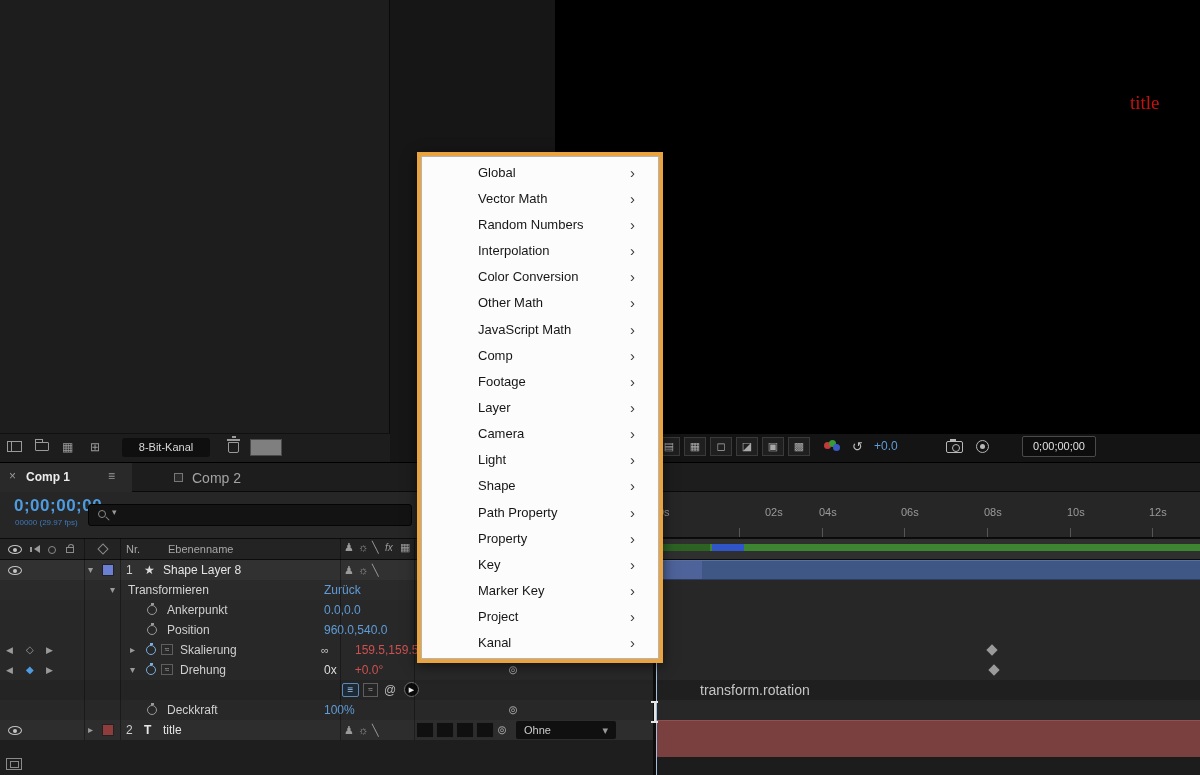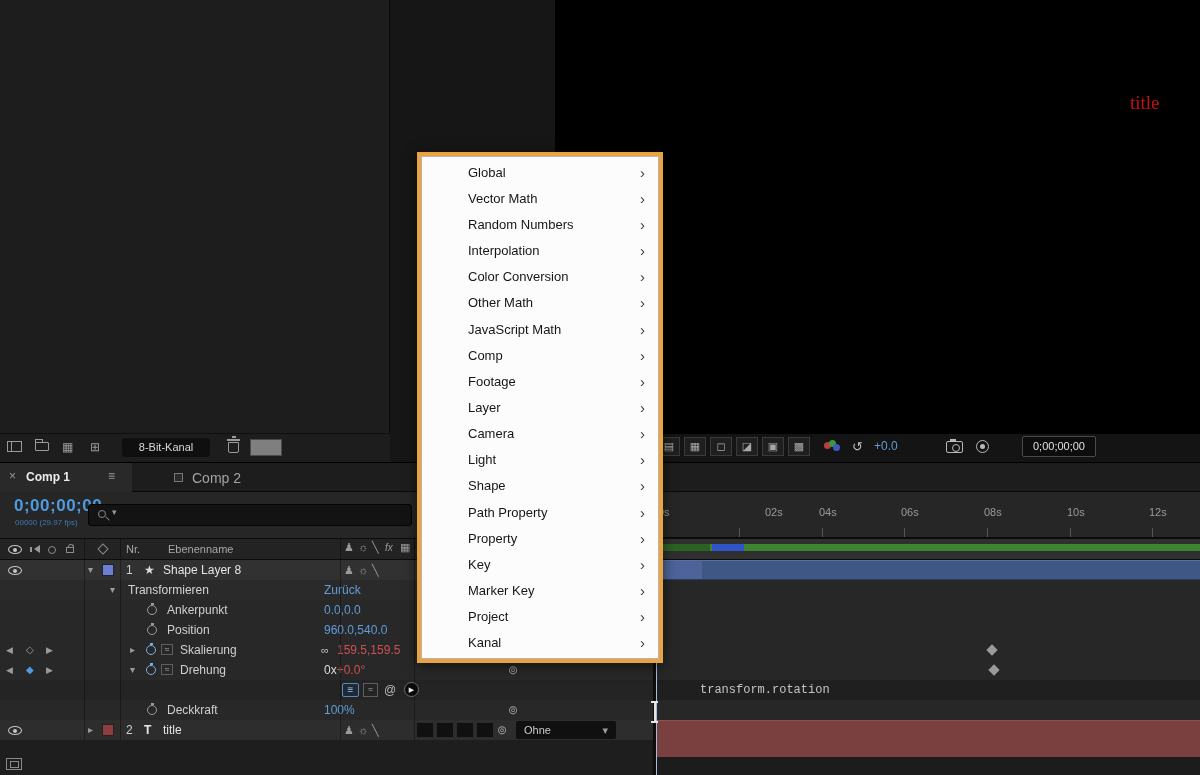--- a/index.html
+++ b/index.html
@@ -3,21 +3,21 @@
 <meta charset="utf-8">
 <style>
   *{margin:0;padding:0;box-sizing:border-box;}
   html,body{background:#000;}
   .screen{position:relative;width:1200px;height:775px;overflow:hidden;background:#111;
           font-family:"Liberation Sans",sans-serif;color:#c8c8c8;font-size:12px;}
   .p{position:absolute;}
   .t{line-height:20px;font-size:12px;color:#cfcfcf;white-space:nowrap;}
   .hdr{font-size:11px;color:#a8a8a8;line-height:22px;}
   .rl{font-size:11px;color:#9a9a9a;}
-  .blue{color:#5F9CD8;} .red{color:#CF5050;}
+  .blue{color:#5F9CD8;} .red{color:#CF5050;margin-left:18px;}
   .icon{color:#9a9a9a;}
   
   .eye{width:14px;height:9px;border:1px solid #c4c4c4;border-radius:50%;}
   .eye::before{content:"";position:absolute;left:4px;top:2px;width:4px;height:4px;background:#c4c4c4;border-radius:50%;}
   .speaker{width:0;height:0;border-top:4px solid transparent;border-bottom:4px solid transparent;border-right:6px solid #9a9a9a;}
   .speaker::before{content:"";position:absolute;left:-4px;top:-2px;width:2px;height:5px;background:#9a9a9a;}
   .solo{width:8px;height:8px;border:1px solid #8a8a8a;border-radius:50%;}
   .lock{width:8px;height:6px;border:1px solid #8a8a8a;}
   .lock::before{content:"";position:absolute;left:1px;top:-4px;width:4px;height:3px;border:1px solid #8a8a8a;border-bottom:none;border-radius:3px 3px 0 0;}
   .tagic{width:8px;height:8px;border:1px solid #8a8a8a;transform:rotate(45deg);}
@@ -46,21 +46,21 @@
   .eqbox{border:1px solid #5d89b4;border-radius:2px;color:#9fc3e8;font-size:10px;text-align:center;line-height:12px;background:#1c2a38;}
   .playcirc{border-radius:50%;background:#0a0a0a;border:1px solid #6f6f6f;color:#ececec;font-size:7px;text-align:center;line-height:13px;}
   .togglebtn{background:#1f1f1f;border:1px solid #3a3a3a;color:#a8a8a8;text-align:center;line-height:17px;font-size:11px;}
   .ibeam{width:9px;height:22px;z-index:40;}
   .ibeam::before{content:"";position:absolute;left:4px;top:1px;width:2px;height:20px;background:#e6e6e6;}
   .ibeam::after{content:"";position:absolute;left:1px;top:0;width:7px;height:2px;background:#e6e6e6;box-shadow:0 20px 0 #e6e6e6;}
   .colline{width:1px;background:rgba(0,0,0,0.35);}
   
   .menu{left:417px;top:152px;width:246px;height:511px;z-index:100;background:#fcfcfc;
         border:4px solid #E9A43F;box-shadow:0 3px 12px rgba(0,0,0,.55), inset 0 0 0 1px #b5b5b5;
-        display:flex;flex-direction:column;padding:3px 0;}
+        display:flex;flex-direction:column;padding:3px 10px;}
   .menu-item{flex:1;display:flex;align-items:center;justify-content:space-between;
              padding:0 14px 0 47px;color:#161616;font-size:13px;}
   .menu-item .chev{color:#3c3c3c;font-size:15px;}
   .dd{display:flex;align-items:center;justify-content:space-between;padding:0 8px;color:#cccccc;font-size:11px;background:#101010;border-radius:2px;}
 </style>
 </head>
 <body>
 
 <div class="screen">
 
@@ -203,21 +203,21 @@
   <span class="p t icon" style="left:508px;top:660px;font-size:12px;">⊚</span>
   <span class="p diamond" style="left:990px;top:666px;"></span>
 
   <div class="p" style="left:0;top:680px;width:653px;height:20px;background:#242424;"></div>
   <span class="p t" style="left:167px;top:680px;color:#dcdcdc;margin-top:43px;">Expression: Drehung</span>
   <span class="p eqbox" style="left:342px;top:683px;width:17px;height:14px;">≡</span>
   <span class="p wavebox" style="left:363px;top:683px;width:15px;height:14px;line-height:12px;">≈</span>
   <span class="p t icon" style="left:384px;top:680px;font-size:12px;color:#b8b8b8;">@</span>
   <span class="p playcirc" style="left:404px;top:682px;width:15px;height:15px;">▶</span>
   <div class="p" style="left:656px;top:680px;width:544px;height:20px;background:#1f1f1f;"></div>
-  <span class="p" style="left:700px;top:680px;line-height:20px;font-family:Liberation Mono, monospace;font-size:12px;color:#c4c4c4;">transform.rotation</span>
+  <span class="p" style="left:700px;top:680px;line-height:20px;font-family:Liberation Sans, sans-serif;font-size:14px;color:#c4c4c4;">transform.rotation</span>
 
   <div class="p" style="left:0;top:700px;width:653px;height:20px;background:#282828;"></div>
   <span class="p sw" style="left:147px;top:705px;"></span>
   <span class="p t" style="left:167px;top:700px;">Deckkraft</span>
   <span class="p t blue" style="left:324px;top:700px;">100%</span>
   <span class="p t icon" style="left:508px;top:700px;font-size:12px;">⊚</span>
 
   <div class="p" style="left:0;top:720px;width:653px;height:20px;background:#2d2d2d;"></div>
   <span class="p eye" style="left:8px;top:726px;"></span>
   <span class="p t icon" style="left:88px;top:720px;font-size:10px;">▸</span>

